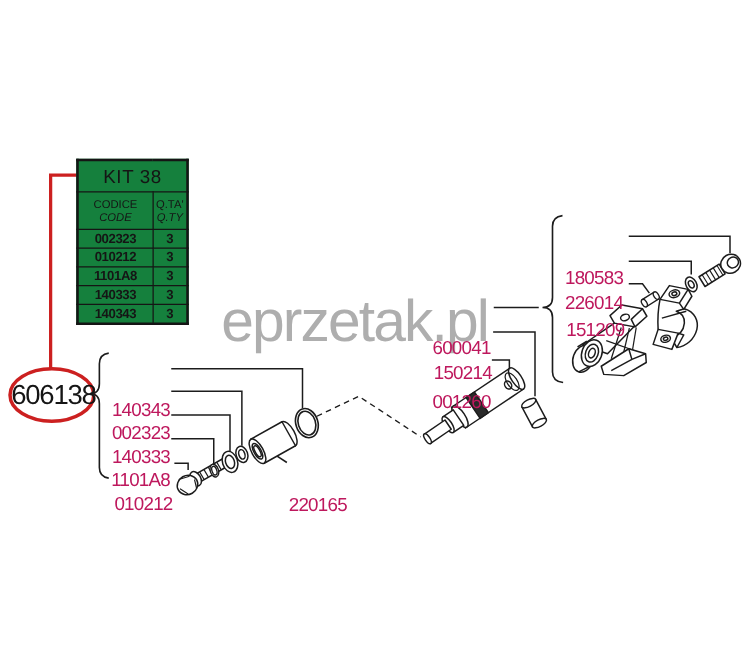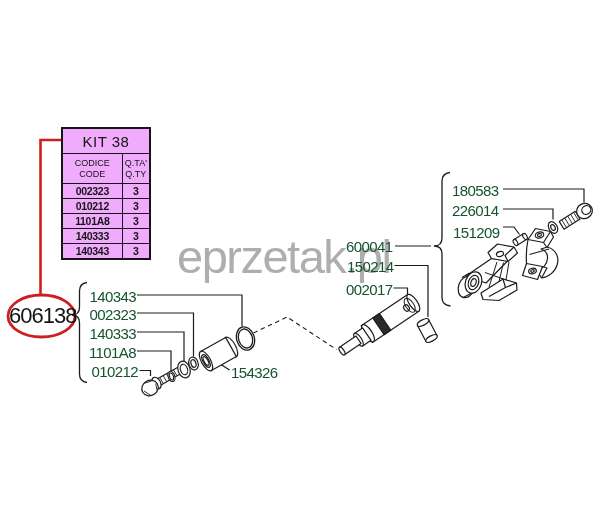--- a/index.html
+++ b/index.html
@@ -1,29 +1,29 @@
 <!DOCTYPE html>
 <html><head>
 <meta charset="utf-8">
 <style>
   html,body{margin:0;padding:0;background:#fff;}
   .stage{position:relative;width:600px;height:529px;background:#fff;overflow:hidden;
          font-family:"Liberation Sans",sans-serif;color:#151515;}
   .watermark{position:absolute;left:177px;top:229px;font-size:47px;font-weight:400;
              letter-spacing:-1.5px;color:#aeaeae;z-index:1;user-select:none;white-space:pre;}
   svg.art{position:absolute;left:0;top:0;z-index:2;}
-  .plabel{position:absolute;z-index:3;font-size:15px;letter-spacing:-0.6px;color:#14532d;white-space:pre;}
+  .plabel{position:absolute;z-index:3;font-size:15px;letter-spacing:-0.6px;color:#be185d;white-space:pre;margin-top:32px;}
   .kitnum{position:absolute;left:9px;top:303px;width:66px;text-align:center;z-index:3;
           font-size:22px;letter-spacing:-1px;color:#151515;}
   table.kit{position:absolute;left:61px;top:127px;z-index:3;border-collapse:collapse;
-            border:2px solid #151515;background:#f0abfc;table-layout:fixed;}
+            border:2px solid #151515;background:#15803d;table-layout:fixed;}
   table.kit td{border:1px solid #151515;padding:0;text-align:center;vertical-align:middle;}
   td.kit-title{width:86px;height:24px;font-size:15px;letter-spacing:0.5px;}
   td.hcell{height:29px;font-size:9px;line-height:1.15;}
-  td.hcell .alt{display:block;}
+  td.hcell .alt{font-style:italic;display:block;}
   td.code{width:58px;height:14px;font-size:10.5px;font-weight:700;letter-spacing:-0.3px;}
   td.qty{width:26px;height:14px;font-size:10.5px;font-weight:700;}
 </style>
 </head>
 <body>
 
 <div class="stage">
 
   <div class="watermark">eprzetak.pl</div>
 
@@ -194,23 +194,23 @@
     </table>
 
   <div class="kitnum">606138</div>
 
   <div class="plabel" style="left:63px;top:288px;width:73px;text-align:right">140343</div>
   <div class="plabel" style="left:63px;top:306px;width:73px;text-align:right">002323</div>
   <div class="plabel" style="left:63px;top:325px;width:73px;text-align:right">140333</div>
   <div class="plabel" style="left:63px;top:344px;width:73px;text-align:right">1101A8</div>
   <div class="plabel" style="left:63px;top:363px;width:75px;text-align:right">010212</div>
 
-  <div class="plabel" style="left:231px;top:364px">154326</div>
+  <div class="plabel" style="left:231px;top:364px">220165</div>
 
   <div class="plabel" style="left:346px;top:238px">600041</div>
   <div class="plabel" style="left:347px;top:258px">150214</div>
-  <div class="plabel" style="left:346px;top:281px">002017</div>
+  <div class="plabel" style="left:346px;top:281px">001260</div>
 
   <div class="plabel" style="left:452px;top:182px">180583</div>
   <div class="plabel" style="left:452px;top:202px">226014</div>
   <div class="plabel" style="left:453px;top:224px">151209</div>
 
 </div>
 
 </body></html>

